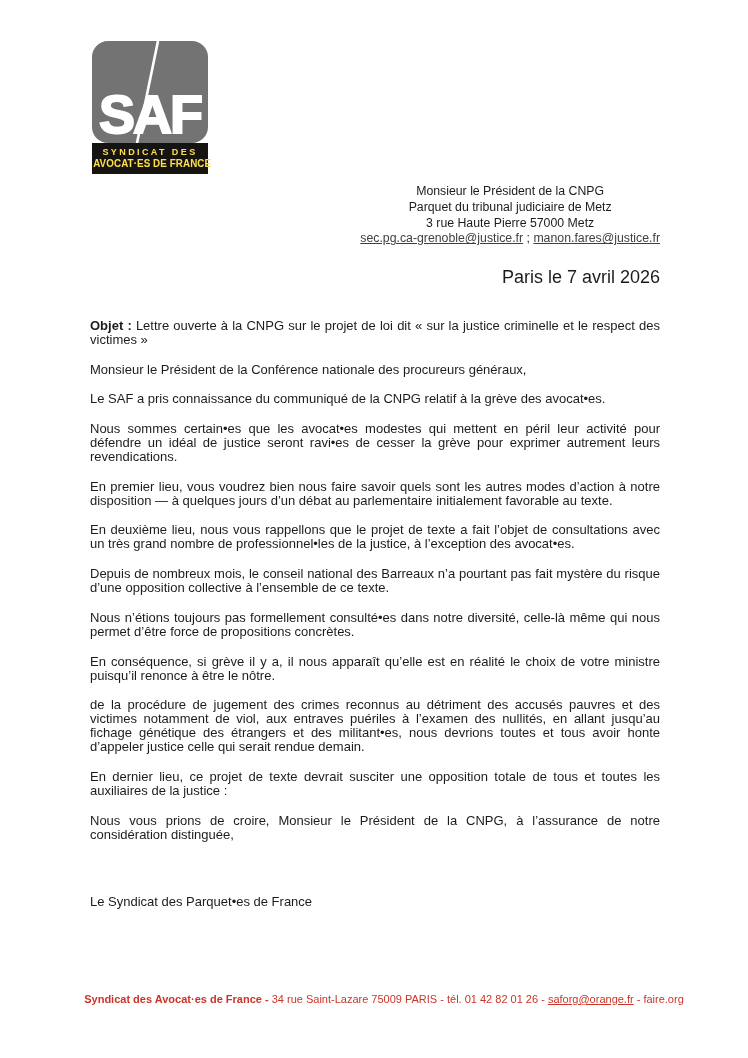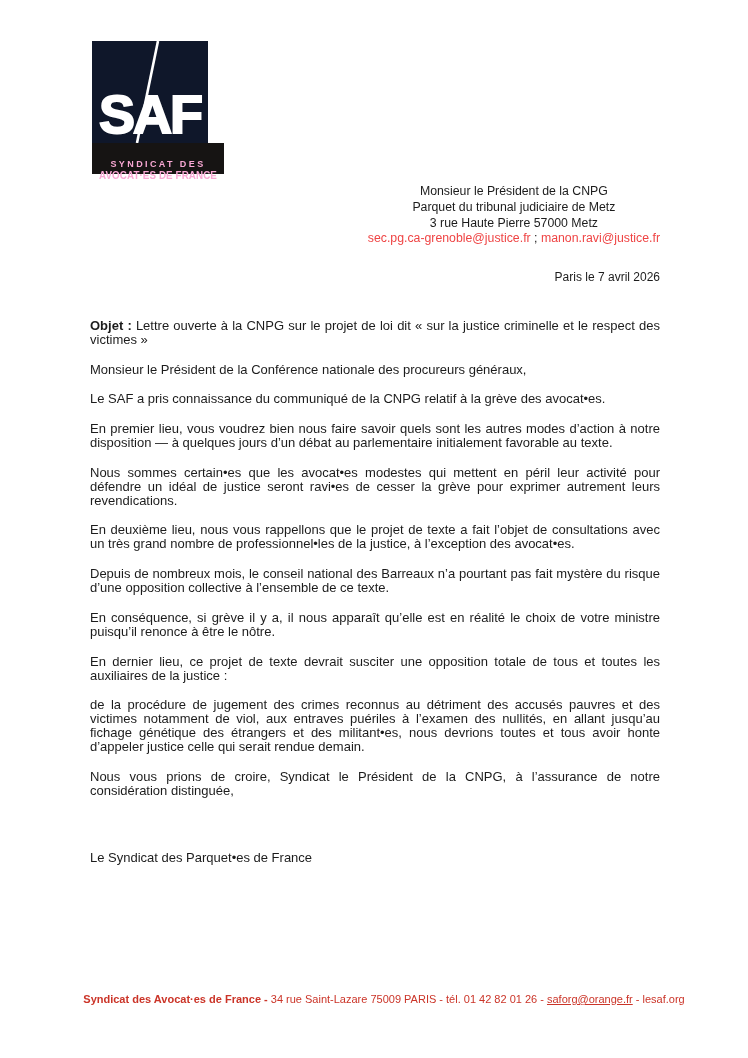--- a/index.html
+++ b/index.html
@@ -12,40 +12,41 @@
     font-family: "Liberation Sans", "DejaVu Sans", sans-serif;
     color: #1c1c1c;
     overflow: hidden;
   }
 
   
   .logo { position: absolute; left: 92px; top: 41px; width: 116px; }
   .logo-red {
     position: relative;
     width: 116px; height: 102px;
-    background: #0f172a;
+    background: #737373;
     overflow: hidden;
+    border-radius: 16px;
   }
   .logo-slash { position: absolute; left: 0; top: 0; }
   .logo-acronym {
     position: absolute; left: 0; right: 0; bottom: 2px;
     text-align: center;
     color: #ffffff;
     font-size: 54px;
     font-weight: bold;
     letter-spacing: -2px;
     line-height: 1;
     -webkit-text-stroke: 2px #ffffff;
   }
   .logo-band {
-    width: 132px; height: 31px;
+    width: 116px; height: 31px;
     background: #161413;
-    color: #f9a8d4;
+    color: #fde047;
     text-align: center;
-    padding-top: 15px;
+    padding-top: 3px;
     box-sizing: border-box;
   }
   .logo-band-line1 {
     font-size: 9px; font-weight: bold;
     letter-spacing: 2.4px; line-height: 12px;
     white-space: nowrap;
   }
   .logo-band-line2 {
     font-size: 10px; font-weight: bold;
     letter-spacing: 0.1px; line-height: 12px;
@@ -54,26 +55,27 @@
   }
 
   
   .recipient {
     position: absolute; top: 184px; right: 88px;
     text-align: center;
     font-size: 12.3px; line-height: 15.8px;
   }
   .recipient a, .page-footer a { color: inherit; }
   a.email-link {
-    color: #ef4444;
+    color: #404040;
+    text-decoration: underline;
     cursor: pointer;
   }
   .date-line {
     position: absolute; top: 270px; right: 88px;
-    font-size: 12px; line-height: 15.8px;
+    font-size: 18px; line-height: 15.8px;
   }
 
   
   .body-block {
     position: absolute; top: 319px; left: 90px; width: 570px;
     font-size: 13px; line-height: 14px;
   }
   .body-block p {
     margin: 0 0 15.7px 0;
     text-align: justify;
@@ -109,35 +111,36 @@
     <div class="logo-band">
       <div class="logo-band-line1">SYNDICAT DES</div>
       <div class="logo-band-line2">AVOCAT·ES DE FRANCE</div>
     </div>
   </div>
 
   <div class="recipient">
     <div>Monsieur le Président de la CNPG</div>
     <div>Parquet du tribunal judiciaire de Metz</div>
     <div>3 rue Haute Pierre 57000 Metz</div>
-    <div><a class="email-link">sec.pg.ca-grenoble@justice.fr</a><span> ; </span><a class="email-link">manon.ravi@justice.fr</a></div>
+    <div><a class="email-link">sec.pg.ca-grenoble@justice.fr</a><span> ; </span><a class="email-link">manon.fares@justice.fr</a></div>
   </div>
 
   <div class="date-line">Paris le 7 avril 2026</div>
 
   <div class="body-block">
     <p><span class="subject-label">Objet :</span><span> Lettre ouverte à la CNPG sur le projet de loi dit « sur la justice criminelle et le respect des victimes »</span></p>
     <p>Monsieur le Président de la Conférence nationale des procureurs généraux,</p>
     <p>Le SAF a pris connaissance du communiqué de la CNPG relatif à la grève des avocat•es.</p>
+    <p>Nous sommes certain•es que les avocat•es modestes qui mettent en péril leur activité pour défendre un idéal de justice seront ravi•es de cesser la grève pour exprimer autrement leurs revendications.</p>
     <p>En premier lieu, vous voudrez bien nous faire savoir quels sont les autres modes d’action à notre disposition — à quelques jours d’un débat au parlementaire initialement favorable au texte.</p>
-    <p>Nous sommes certain•es que les avocat•es modestes qui mettent en péril leur activité pour défendre un idéal de justice seront ravi•es de cesser la grève pour exprimer autrement leurs revendications.</p>
     <p>En deuxième lieu, nous vous rappellons que le projet de texte a fait l’objet de consultations avec un très grand nombre de professionnel•les de la justice, à l’exception des avocat•es.</p>
     <p>Depuis de nombreux mois, le conseil national des Barreaux n’a pourtant pas fait mystère du risque d’une opposition collective à l’ensemble de ce texte.</p>
+    <p>Nous n’étions toujours pas formellement consulté•es dans notre diversité, celle-là même qui nous permet d’être force de propositions concrètes.</p>
     <p>En conséquence, si grève il y a, il nous apparaît qu’elle est en réalité le choix de votre ministre puisqu’il renonce à être le nôtre.</p>
+    <p>de la procédure de jugement des crimes reconnus au détriment des accusés pauvres et des victimes notamment de viol, aux entraves puériles à l’examen des nullités, en allant jusqu’au fichage génétique des étrangers et des militant•es, nous devrions toutes et tous avoir honte d’appeler justice celle qui serait rendue demain.</p>
     <p>En dernier lieu, ce projet de texte devrait susciter une opposition totale de tous et toutes les auxiliaires de la justice :</p>
-    <p>de la procédure de jugement des crimes reconnus au détriment des accusés pauvres et des victimes notamment de viol, aux entraves puériles à l’examen des nullités, en allant jusqu’au fichage génétique des étrangers et des militant•es, nous devrions toutes et tous avoir honte d’appeler justice celle qui serait rendue demain.</p>
-    <p>Nous vous prions de croire, Syndicat le Président de la CNPG, à l’assurance de notre considération distinguée,</p>
+    <p>Nous vous prions de croire, Monsieur le Président de la CNPG, à l’assurance de notre considération distinguée,</p>
     <div class="signature">Le Syndicat des Parquet•es de France</div>
   </div>
 
-  <div class="page-footer"><span class="footer-bold">Syndicat des Avocat·es de France -</span><span> 34 rue Saint-Lazare 75009 PARIS - tél. 01 42 82 01 26 - </span><a class="footer-link">saforg@orange.fr</a><span> - lesaf.org</span></div>
+  <div class="page-footer"><span class="footer-bold">Syndicat des Avocat·es de France -</span><span> 34 rue Saint-Lazare 75009 PARIS - tél. 01 42 82 01 26 - </span><a class="footer-link">saforg@orange.fr</a><span> - faire.org</span></div>
 
 </div>
 
 </body></html>

